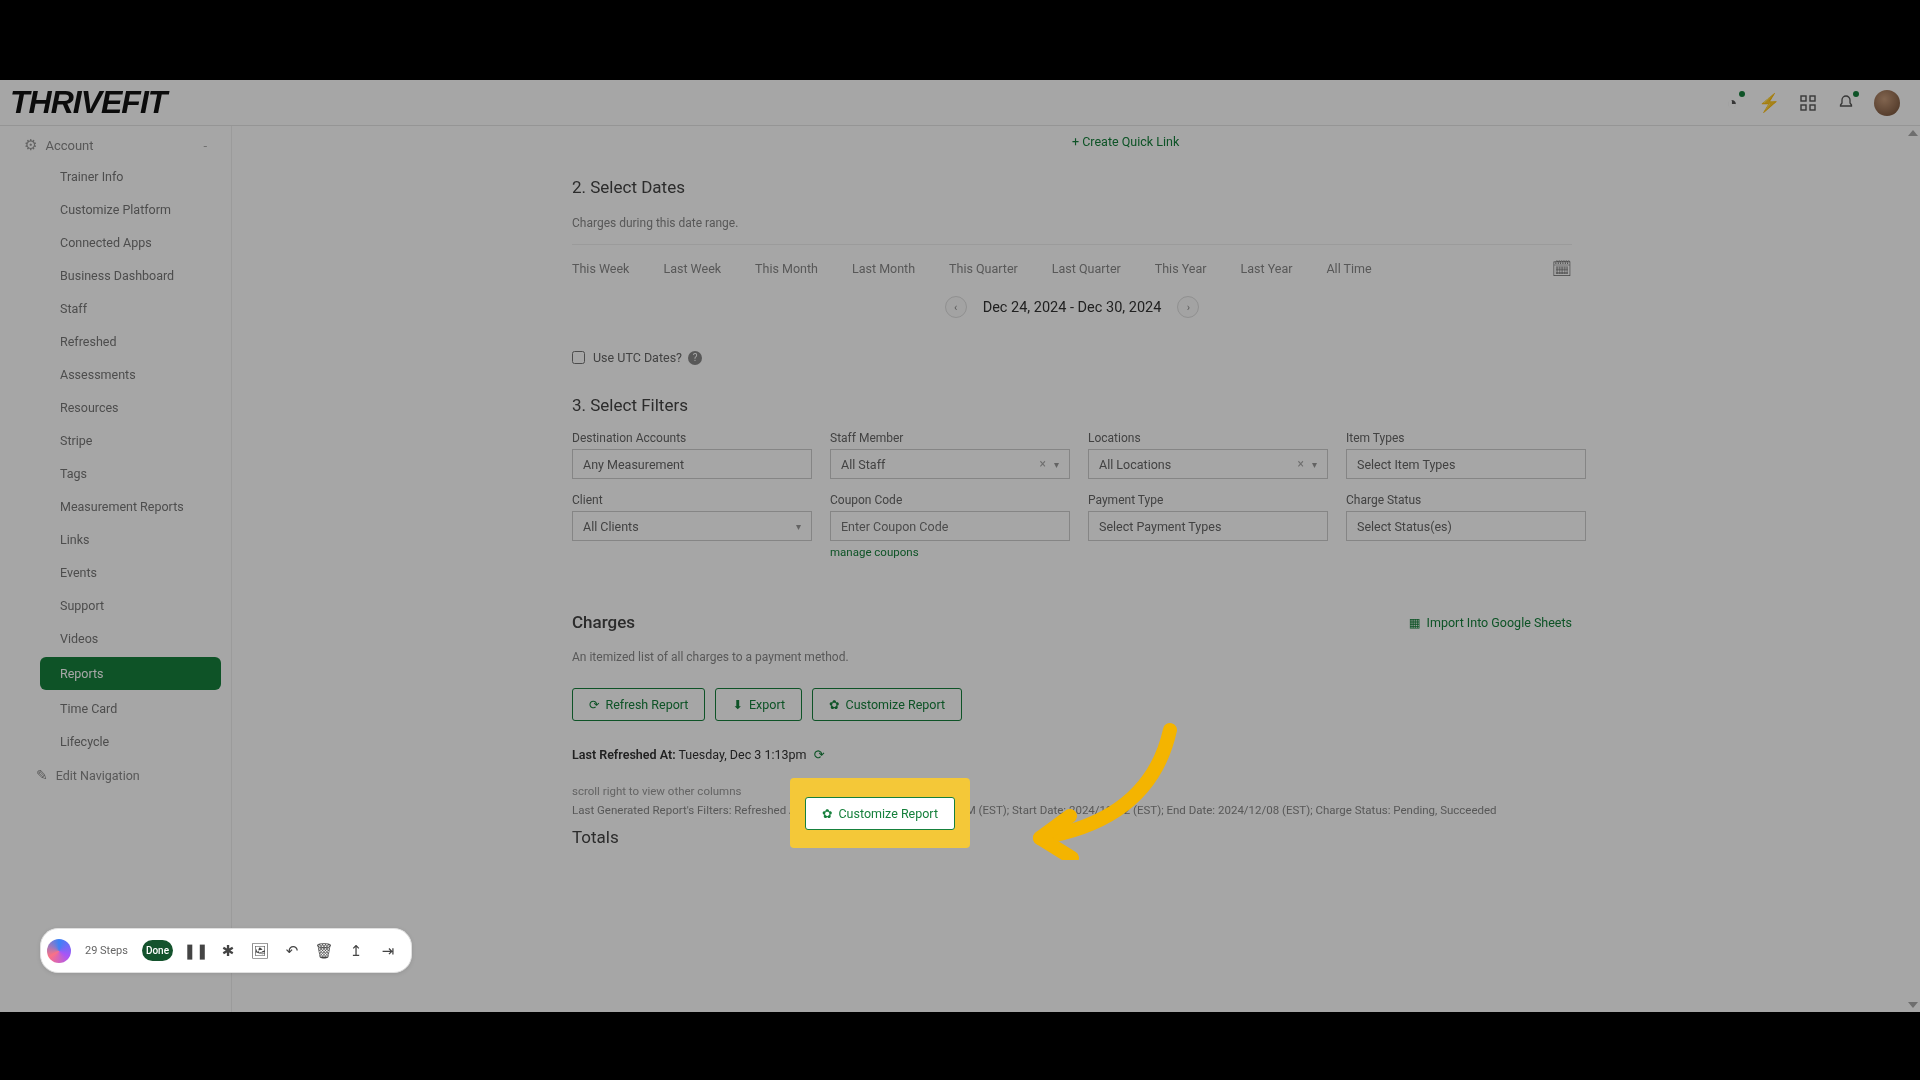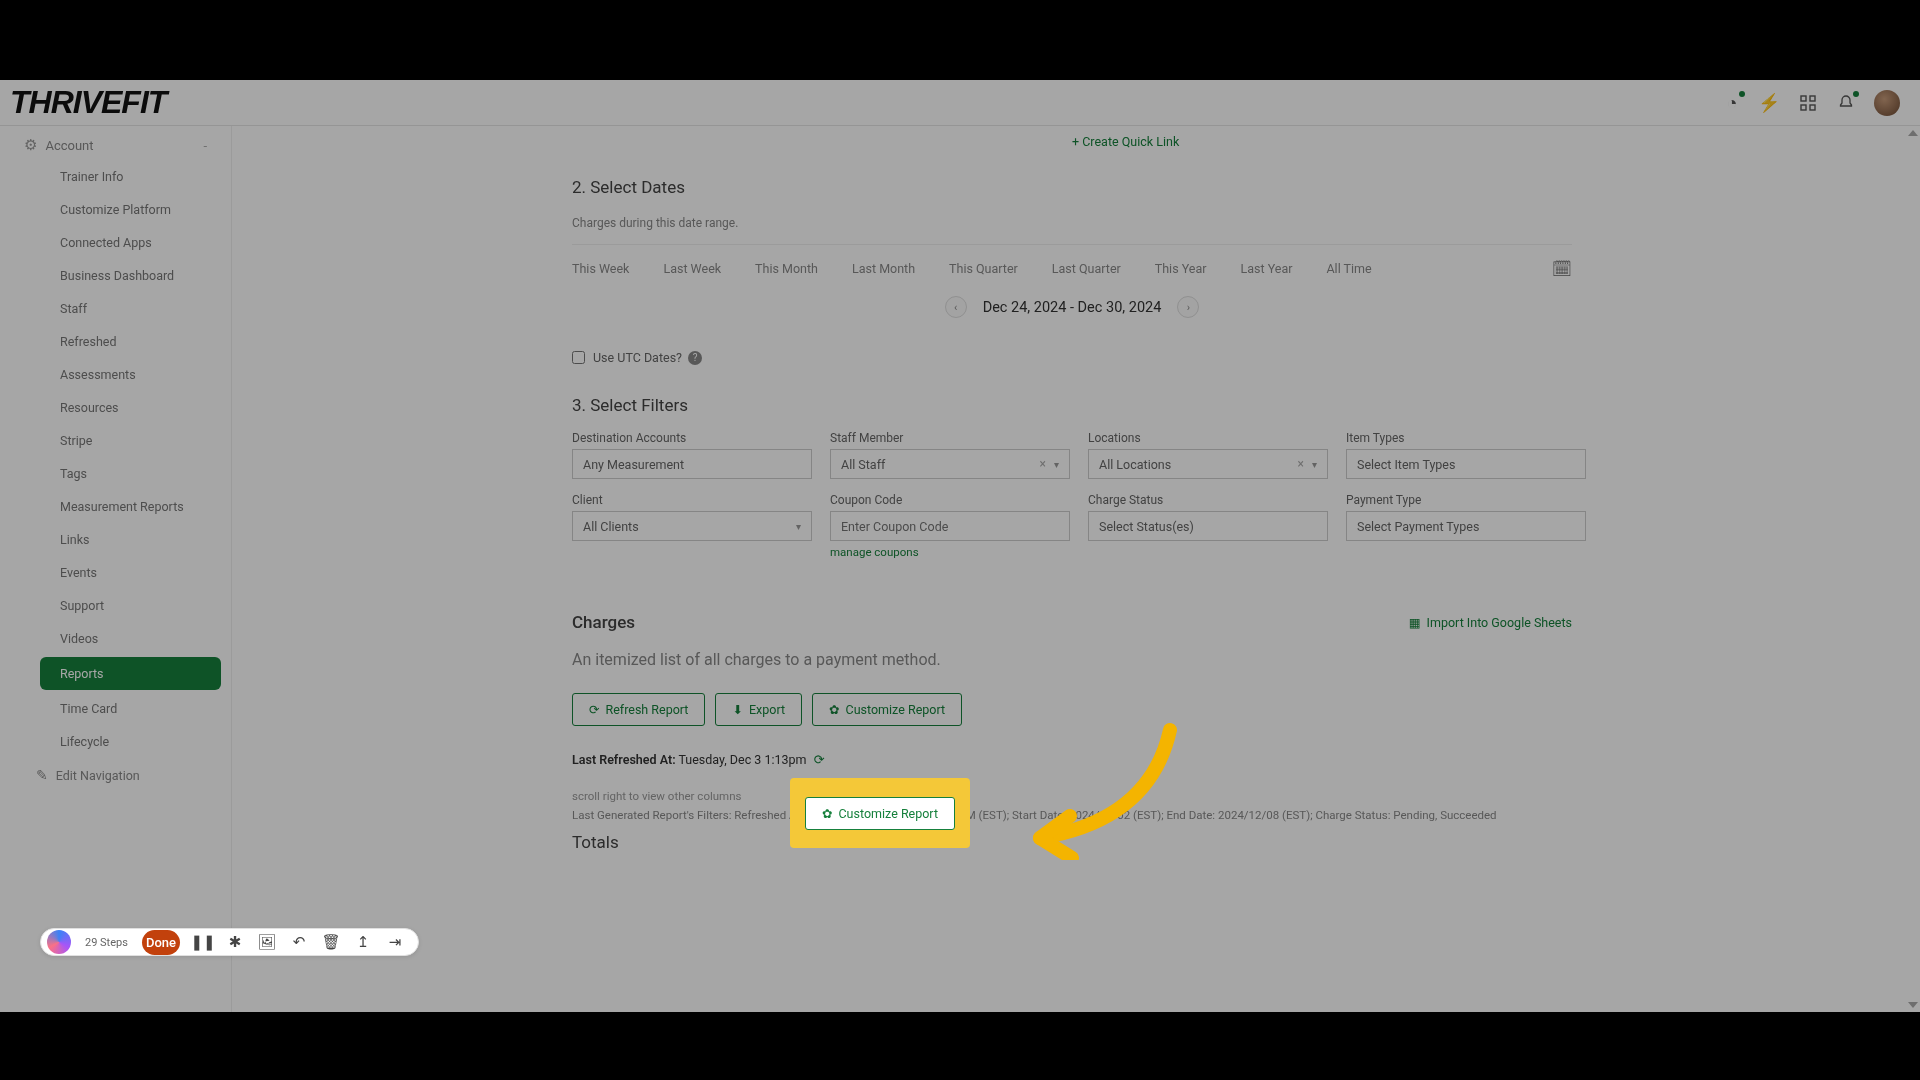--- a/index.html
+++ b/index.html
@@ -136,21 +136,21 @@
 }
 .filter-input .caret { color:#999; font-size:10px; }
 .filter-input .x { color:#aaa; font-size:12px; margin-right:6px; }
 .filter-input .after { display:flex; align-items:center; gap:2px; }
 .manage-coupons { font-size: 11.5px; color: #16803c; margin-top: 4px; display:block; cursor:pointer;}
 
 .charges-head { display:flex; align-items:center; justify-content:space-between; margin-top:53px;gap:36px; }
 .charges-head h3 { font-size:17px; color:#444; font-weight:500; }
 .import-link { color:#16803c; font-size:12.5px; display:flex; gap:6px; align-items:center; cursor:pointer;}
 
-.charges-desc { font-size:16px; color:#888; margin-top:18px; }
+.charges-desc { font-size:12px; color:#888; margin-top:18px; }
 
 .btn-row { display:flex; gap:10px; margin-top:24px; }
 .btn {
   border:1px solid #16803c;
   color:#16803c;
   background:#fff;
   padding: 8px 16px;
   font-size:12.5px;
   border-radius:3px;
   display:inline-flex; align-items:center; gap:6px;
@@ -197,33 +197,33 @@
   left: 1000px;
   top: 720px;
   z-index: 300;
 }
 
 
 .rec-toolbar {
   position:absolute;
   left: 40px;
   top: 928px;
-  height: 28px;
+  height: 45px;
   background:#fff;
   border:1px solid #e0e0e0;
   border-radius: 18px;
   display:flex; align-items:center;
   gap: 14px;
   padding: 0 14px 0 6px;
   box-shadow: 0 1px 4px rgba(0,0,0,0.1);
   z-index: 310;
 }
 .rec-logo { width:24px; height:24px; border-radius:50%; background: conic-gradient(#3b82f6, #a855f7, #fb7185, #3b82f6); }
 .rec-steps { font-size:11px; color:#666; }
-.rec-done { background:#c2410c; color:#fff; font-size:13px; padding:5px 4px; border-radius:14px; cursor:pointer; font-weight:500;}
+.rec-done { background:#14532d; color:#fff; font-size:10px; padding:5px 4px; border-radius:14px; cursor:pointer; font-weight:500;}
 .rec-icon { color:#444; font-size:15px; cursor:pointer; display:inline-flex; width:18px; justify-content:center;}
 </style>
 </head>
 <body>
 
 <div class="app-window">
 
   <div class="header">
     <div class="logo">THRIVEFIT</div>
     <div class="header-icons">
@@ -351,29 +351,29 @@
               <span>All Clients</span>
               <span class="caret">▾</span>
             </div>
         </div>
         <div class="filter">
           <label>Coupon Code</label>
           <input class="filter-input" placeholder="Enter Coupon Code" style="">
           <span class="manage-coupons">manage coupons</span>
         </div>
         <div class="filter">
+          <label>Payment Type</label>
+          <div class="filter-input">
+              <span>Select Payment Types</span>
+            </div>
+        </div>
+        <div class="filter">
           <label>Charge Status</label>
           <div class="filter-input">
               <span>Select Status(es)</span>
-            </div>
-        </div>
-        <div class="filter">
-          <label>Payment Type</label>
-          <div class="filter-input">
-              <span>Select Payment Types</span>
             </div>
         </div>
       </div>
 
       <div class="charges-head">
         <h3>Charges</h3>
         <span class="import-link">
           <span>▦</span>
           <span>Import Into Google Sheets</span>
         </span>

